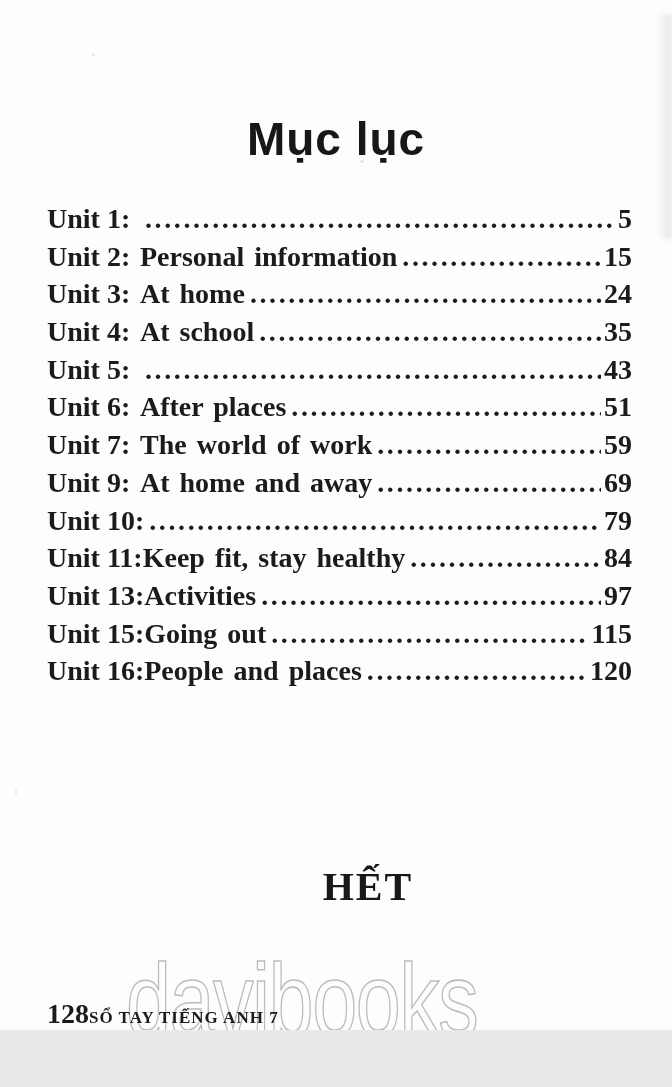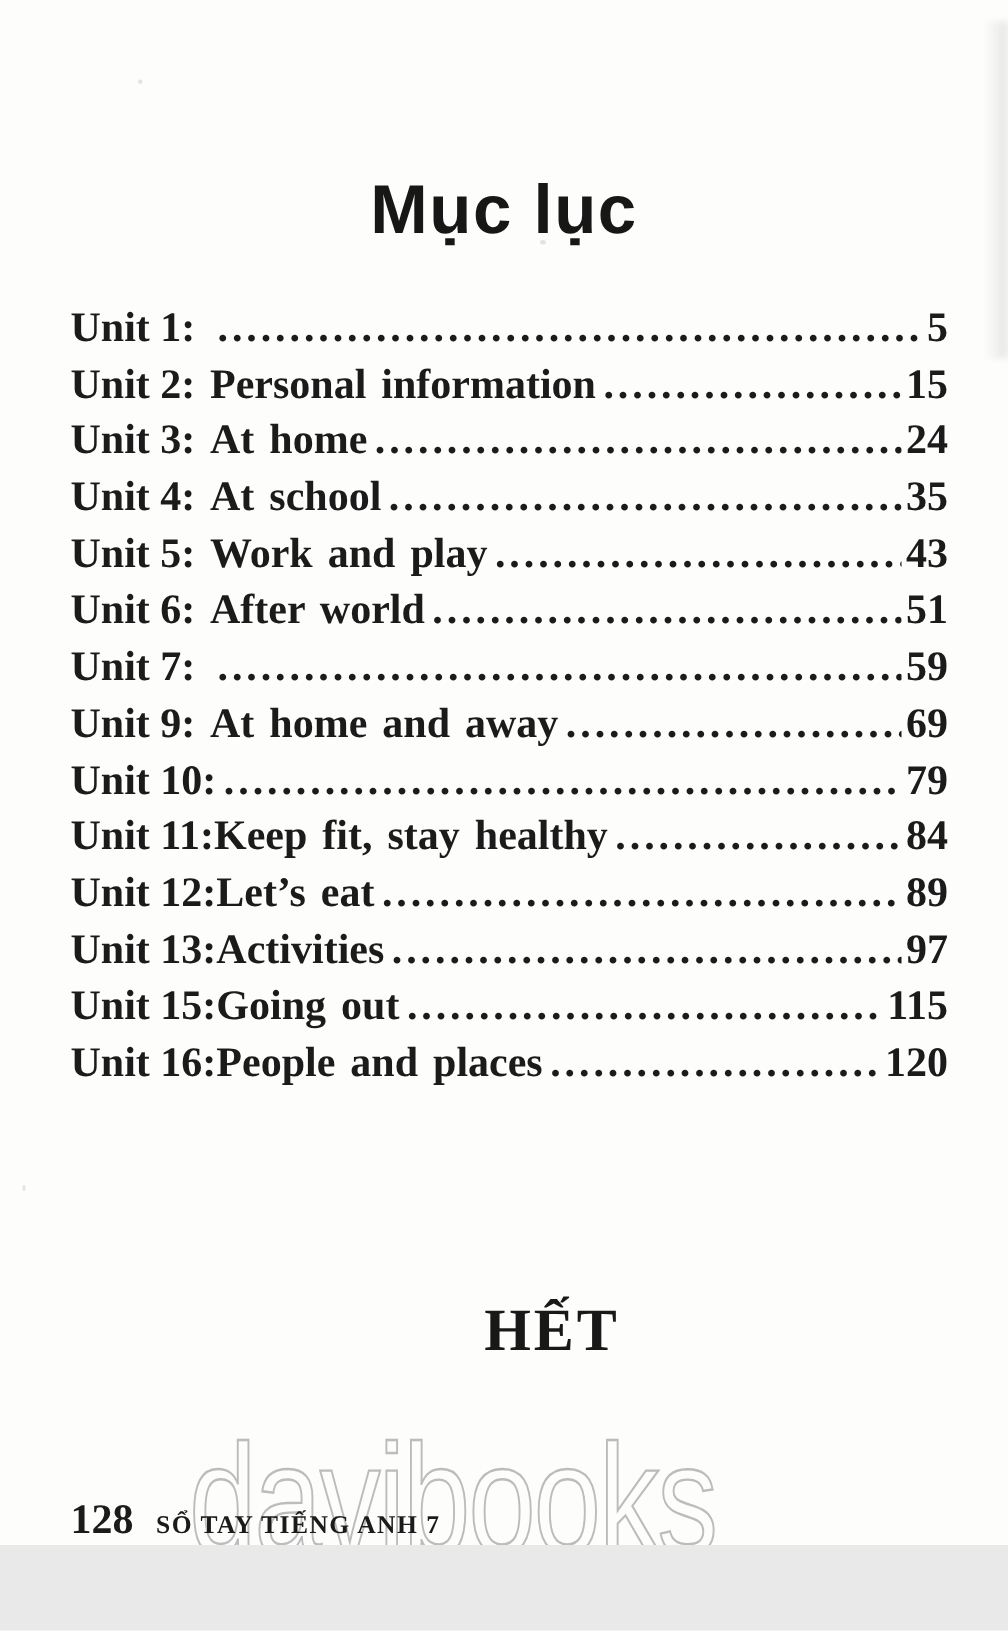--- a/index.html
+++ b/index.html
@@ -105,21 +105,20 @@
     padding-left: 32px;
   }
 
   .footer {
     position: absolute;
     left: 47px;
     top: 998px;
     display: flex;
     align-items: baseline;
     z-index: 2;
-    gap: 15px;
   }
   .page-number {
     font-size: 28px;
     font-weight: bold;
   }
   .book-title {
     font-size: 17px;
     font-weight: bold;
     letter-spacing: 1px;
   }
@@ -187,57 +186,51 @@
       <span class="toc-page">24</span>
     </div>
     <div class="toc-row">
       <span class="toc-unit">Unit 4:</span>
       <span class="toc-title">At school</span>
       <span class="toc-leader"></span>
       <span class="toc-page">35</span>
     </div>
     <div class="toc-row">
       <span class="toc-unit">Unit 5:</span>
-      <span class="toc-title">Work and play</span>
       <span class="toc-leader"></span>
       <span class="toc-page">43</span>
     </div>
     <div class="toc-row">
       <span class="toc-unit">Unit 6:</span>
-      <span class="toc-title">After world</span>
+      <span class="toc-title">After places</span>
       <span class="toc-leader"></span>
       <span class="toc-page">51</span>
     </div>
     <div class="toc-row">
       <span class="toc-unit">Unit 7:</span>
+      <span class="toc-title">The world of work</span>
       <span class="toc-leader"></span>
       <span class="toc-page">59</span>
     </div>
     <div class="toc-row">
       <span class="toc-unit">Unit 9:</span>
       <span class="toc-title">At home and away</span>
       <span class="toc-leader"></span>
       <span class="toc-page">69</span>
     </div>
     <div class="toc-row">
       <span class="toc-unit">Unit 10:</span>
       <span class="toc-leader"></span>
       <span class="toc-page">79</span>
     </div>
     <div class="toc-row">
       <span class="toc-unit">Unit 11:</span>
       <span class="toc-title">Keep fit, stay healthy</span>
       <span class="toc-leader"></span>
       <span class="toc-page">84</span>
-    </div>
-    <div class="toc-row">
-      <span class="toc-unit">Unit 12:</span>
-      <span class="toc-title">Let’s eat</span>
-      <span class="toc-leader"></span>
-      <span class="toc-page">89</span>
     </div>
     <div class="toc-row">
       <span class="toc-unit">Unit 13:</span>
       <span class="toc-title">Activities</span>
       <span class="toc-leader"></span>
       <span class="toc-page">97</span>
     </div>
     <div class="toc-row">
       <span class="toc-unit">Unit 15:</span>
       <span class="toc-title">Going out</span>

